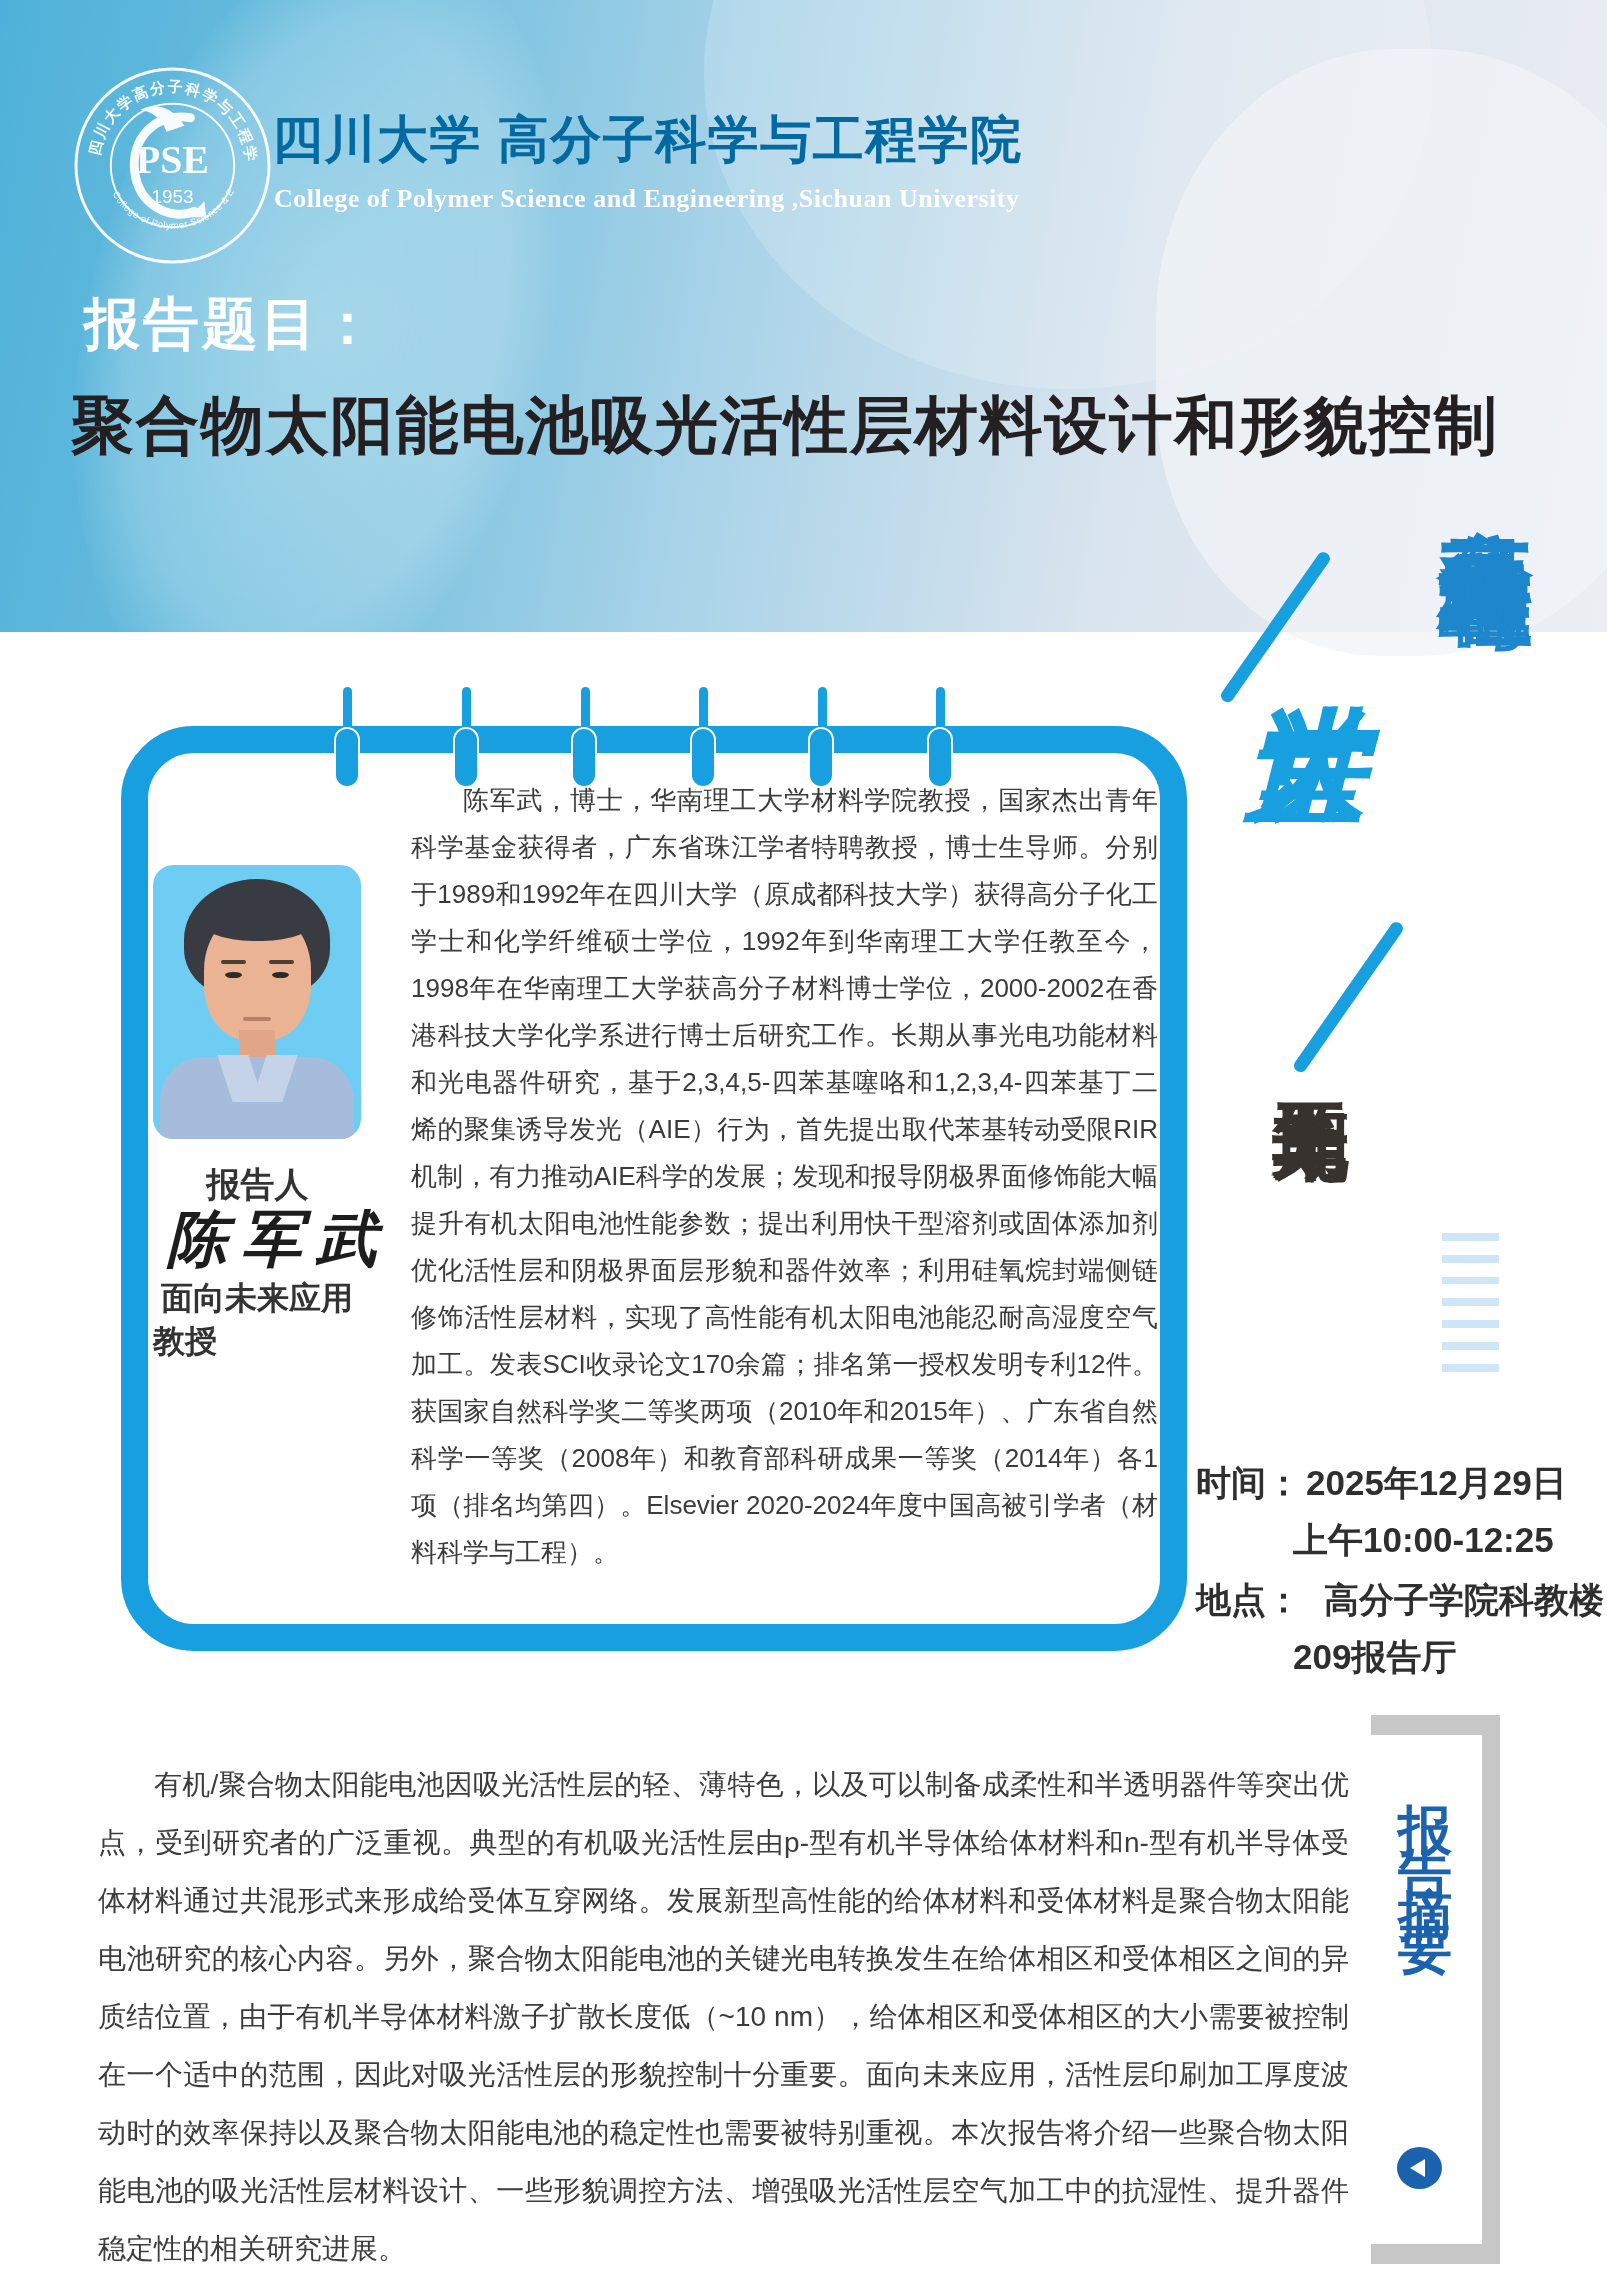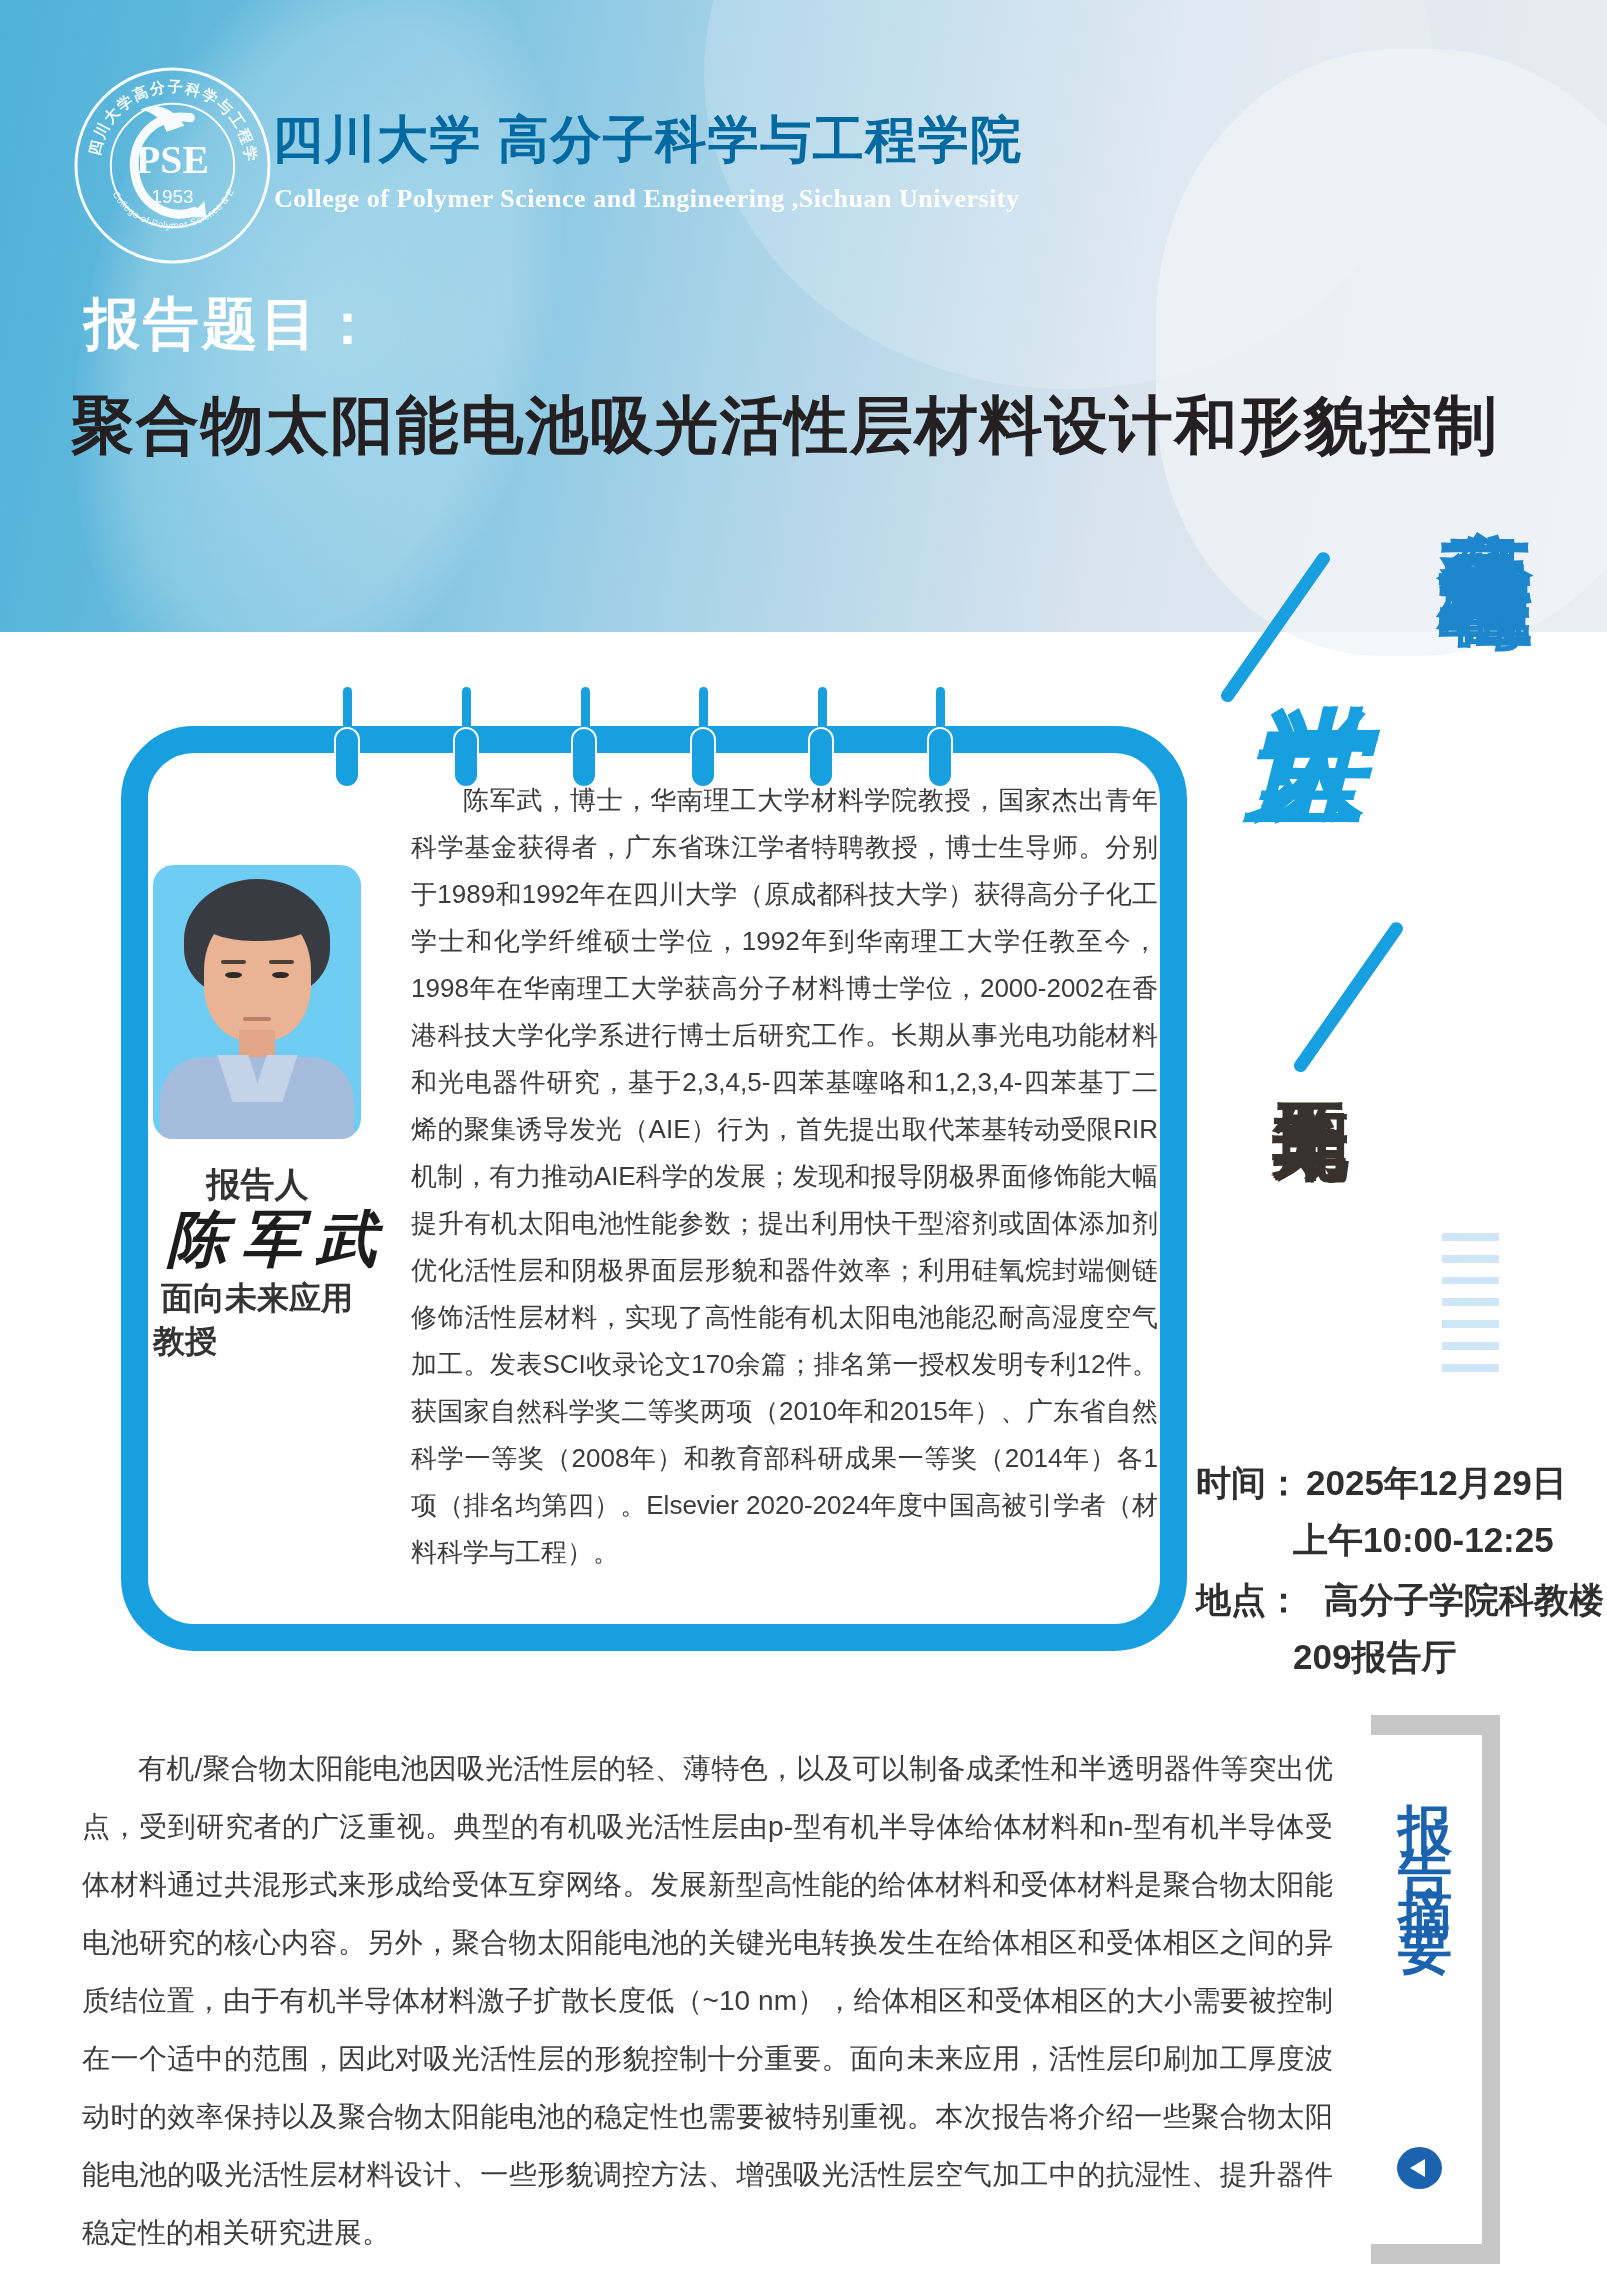--- a/index.html
+++ b/index.html
@@ -119,21 +119,21 @@
   .bio{
     left:407px;top:773px;width:747px;
     font-size:26px;line-height:47px;color:#3b3b3b;
     text-align:justify;text-indent:2em;margin:4px;
   }
 
   
   .abstract-text{
     left:82px;top:1740px;width:1251px;
     font-size:28px;line-height:58px;color:#3c3c3c;
-    text-align:justify;text-indent:2em;margin:0;
+    text-align:justify;text-indent:2em;margin:16px;
   }
   .bracket{
     left:1371px;top:1715px;width:129px;height:549px;box-sizing:border-box;
     border-top:20px solid #c7c7c7;border-right:18.5px solid #c7c7c7;border-bottom:20px solid #c7c7c7;
   }
   .abstract-tab{
     left:1389px;top:1760px;
     writing-mode:vertical-rl;text-orientation:upright;
     font-size:54px;font-weight:bold;color:#1b63ae;letter-spacing:41px;
   }

